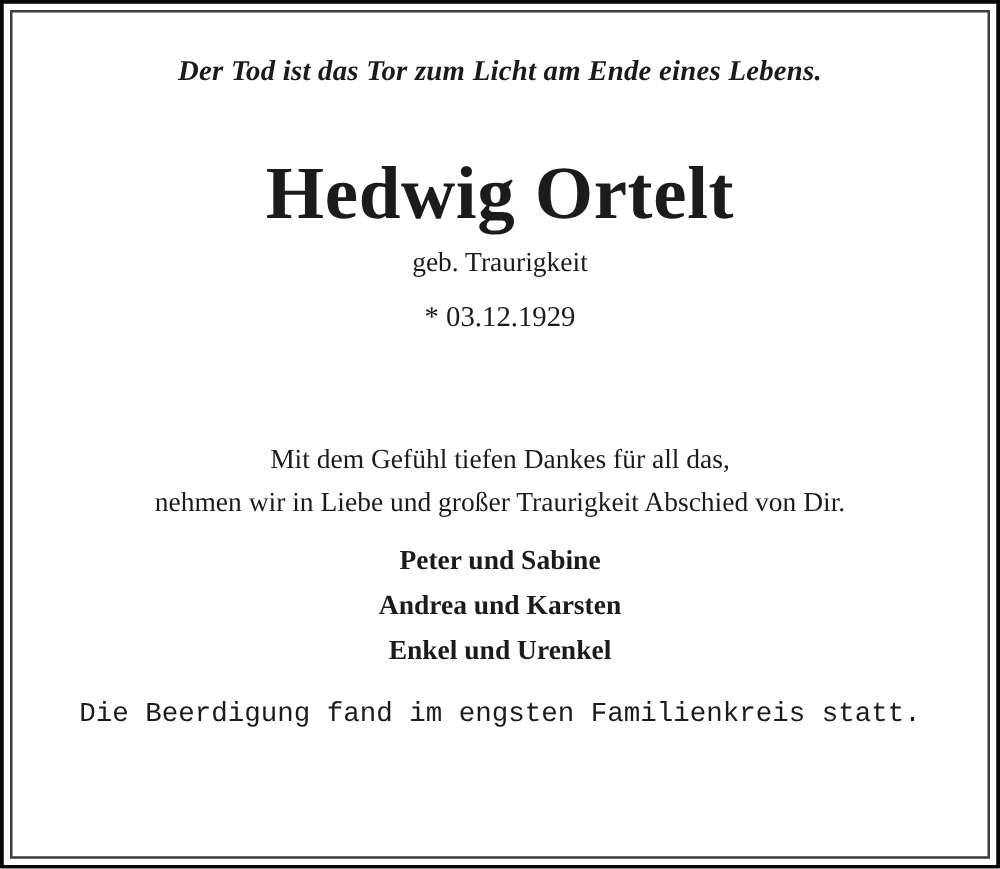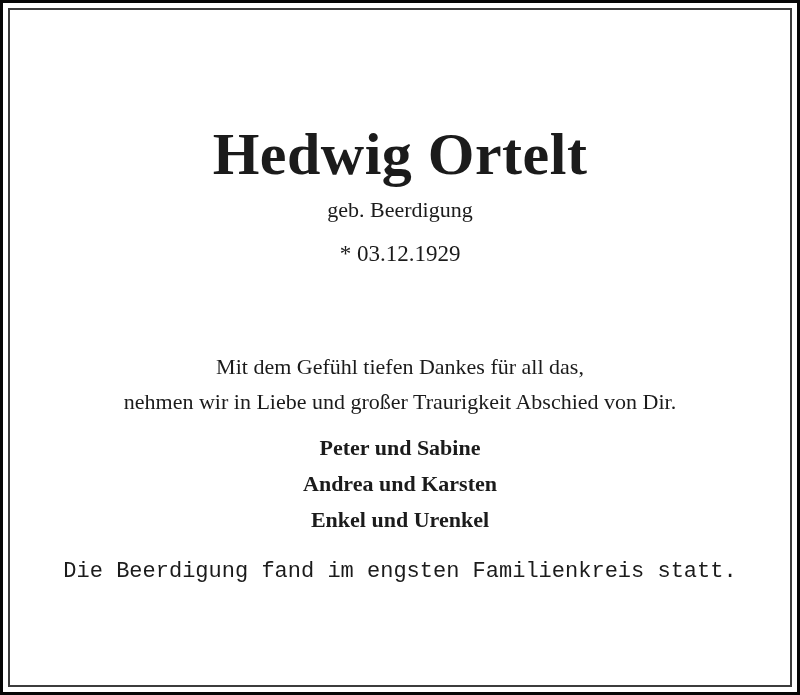--- a/index.html
+++ b/index.html
@@ -85,24 +85,25 @@
   }
 </style>
 </head>
 <body>
 
 <div class="page">
 
   <div class="outer-frame"></div>
   <div class="inner-frame"></div>
 
+  <div class="block epigraph">Der Tod ist das Tor zum Licht am Ende eines Lebens.</div>
 
   <div class="block deceased-name">Hedwig Ortelt</div>
 
-  <div class="block maiden-name">geb. Beerdigung</div>
+  <div class="block maiden-name">geb. Traurigkeit</div>
 
   <div class="block dates-row">
     <span>* 03.12.1929</span>
   </div>
 
   <div class="block tribute">
     <div>Mit dem Gefühl tiefen Dankes für all das,</div>
     <div>nehmen wir in Liebe und großer Traurigkeit Abschied von Dir.</div>
   </div>
 

